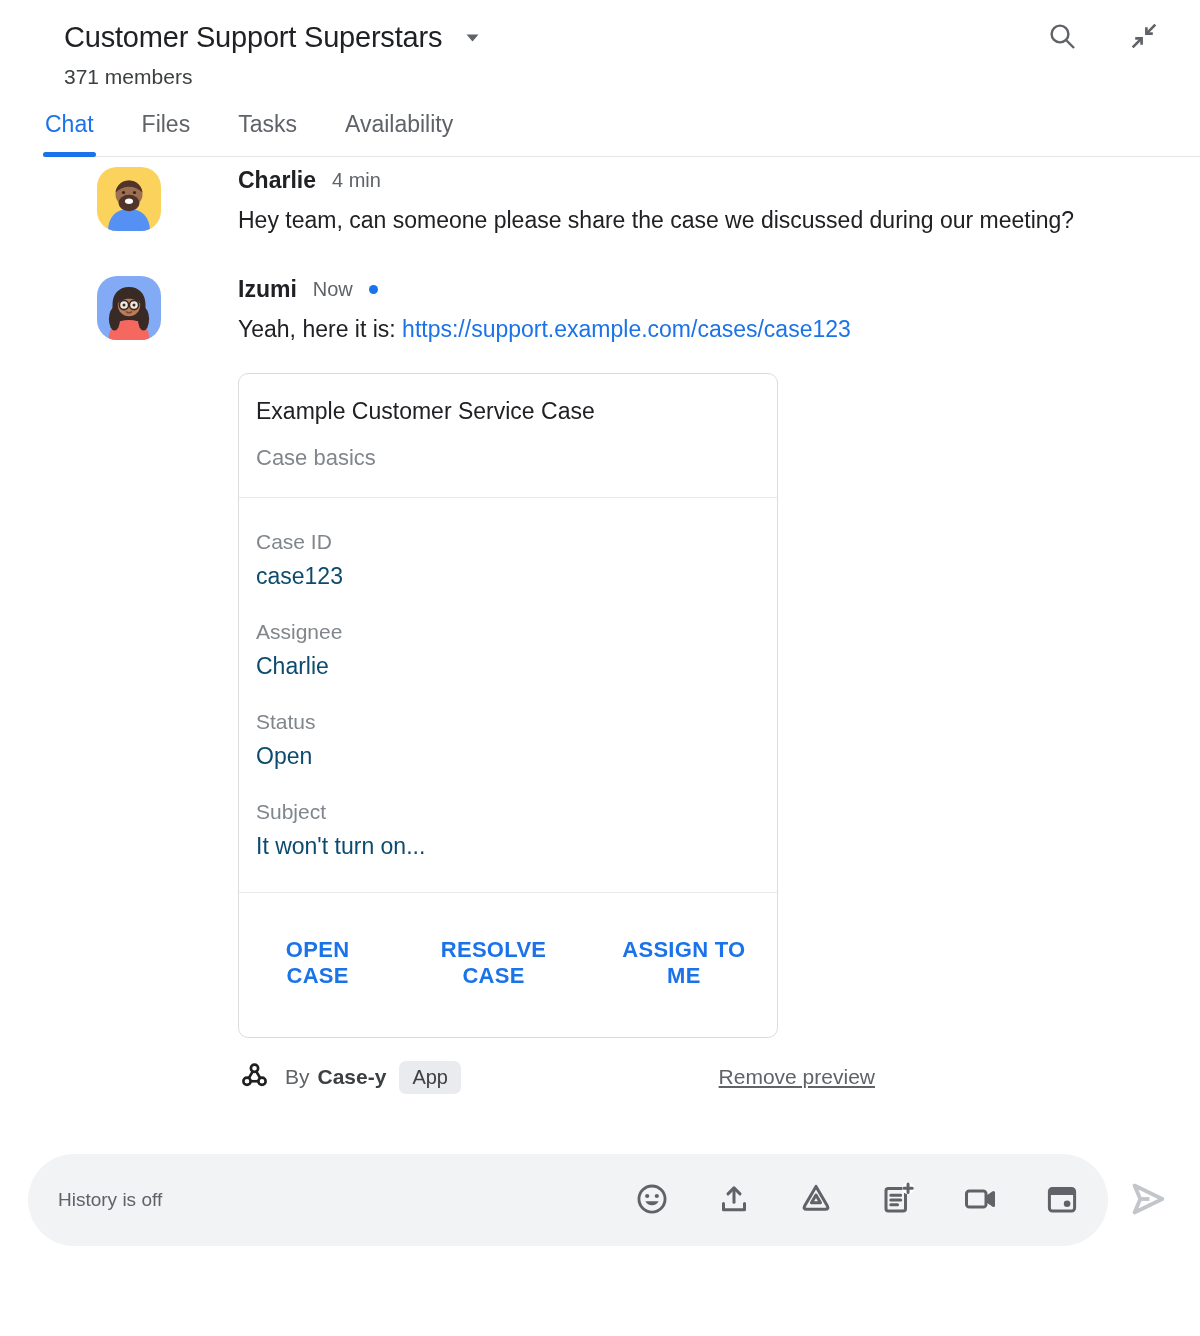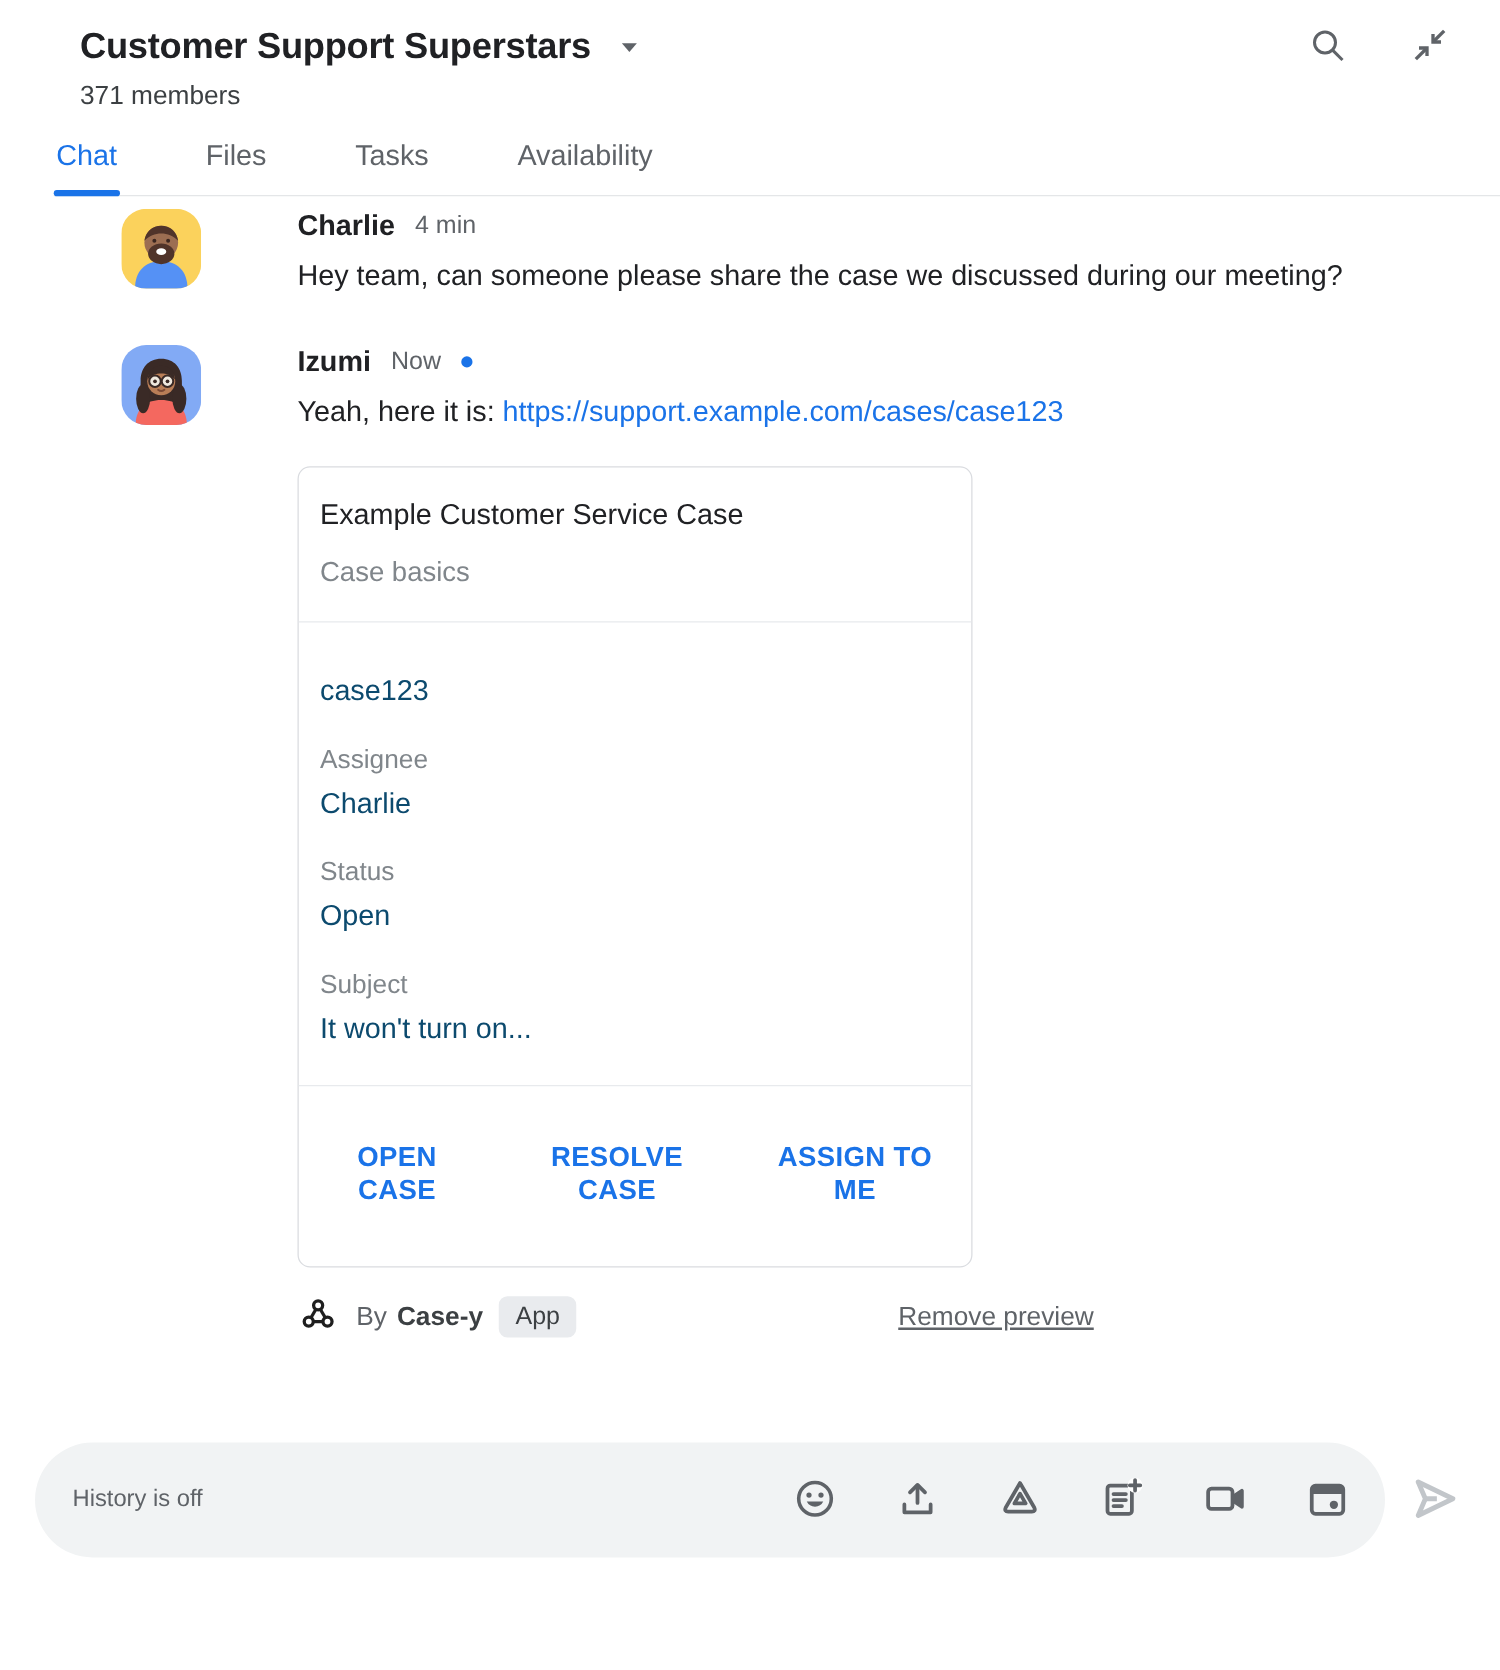--- a/index.html
+++ b/index.html
@@ -3,28 +3,28 @@
 <meta charset="utf-8">
 <style>
   * { box-sizing: border-box; margin: 0; padding: 0; }
   html,body { width:1200px; height:1336px; background:#fff; overflow:hidden;
     font-family:"Liberation Sans", sans-serif; color:#202124; }
   .app { position:relative; width:1200px; height:1336px; }
 
   
   .header { padding:20px 40px 0 64px; }
   .title-row { display:flex; align-items:center; }
-  .space-title { font-size:29px; font-weight:700; color:#202124; letter-spacing:-0.2px; }
+  .space-title { font-size:29px; font-weight:400; color:#202124; letter-spacing:-0.2px; }
   .caret-btn { background:none; border:none; margin-left:24px; cursor:pointer; display:flex; align-items:center; }
   .header-actions { margin-left:auto; display:flex; align-items:center; gap:50px; }
   .icon-button { background:none; border:none; padding:0; cursor:pointer; display:flex; align-items:center; justify-content:center; }
   .members { font-size:21px; color:#3c4043; margin-top:10px; }
 
   
-  .tabs { display:flex; gap:67px; margin:18px 81px 0 43px; border-bottom:1px solid #e4e6e8; width:calc(100% - 43px); margin-right:0; }
+  .tabs { display:flex; gap:44px; margin:18px 81px 0 43px; border-bottom:1px solid #e4e6e8; width:calc(100% - 43px); margin-right:0; }
   .tab { position:relative; font-size:23px; color:#5f6368; padding:4px 2px 18px; cursor:pointer; background:none; border:none; font-family:inherit; }
   .tab.active { color:#1a73e8; }
   .tab-indicator { position:absolute; left:0; right:0; bottom:-1px; height:5px; border-radius:6px; background:#1a73e8; }
 
   
   .chat { padding:10px 64px 0 97px; }
   .message { display:flex; align-items:flex-start;gap:44px; }
   .message + .message { margin-top:36px; }
   .avatar { width:64px; height:64px; border-radius:20px; overflow:hidden; flex:none; }
   .avatar svg { display:block; }
@@ -164,20 +164,21 @@
         <div class="msg-text"><span>Yeah, here it is: </span><a class="msg-link" href="#">https://support.example.com/cases/case123</a></div>
 
         <section class="card">
           <div class="card-header">
             <div class="card-title">Example Customer Service Case</div>
             <div class="card-subtitle">Case basics</div>
           </div>
           <hr class="card-divider">
           <div class="card-fields">
             <div class="field">
+              <div class="field-label">Case ID</div>
               <div class="field-value">case123</div>
             </div>
             <div class="field">
               <div class="field-label">Assignee</div>
               <div class="field-value">Charlie</div>
             </div>
             <div class="field">
               <div class="field-label">Status</div>
               <div class="field-value">Open</div>
             </div>

